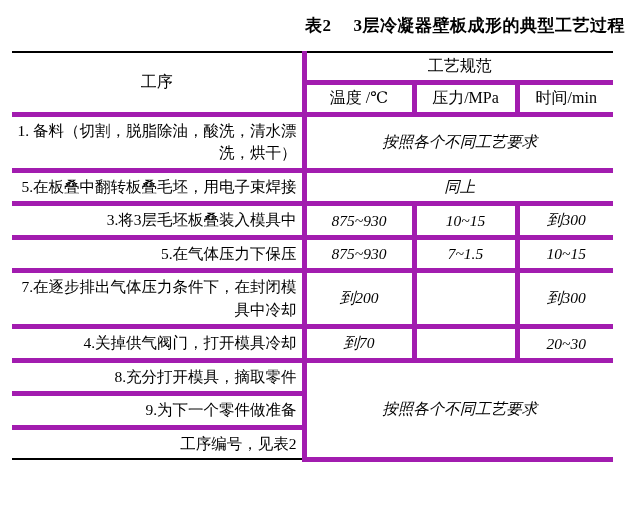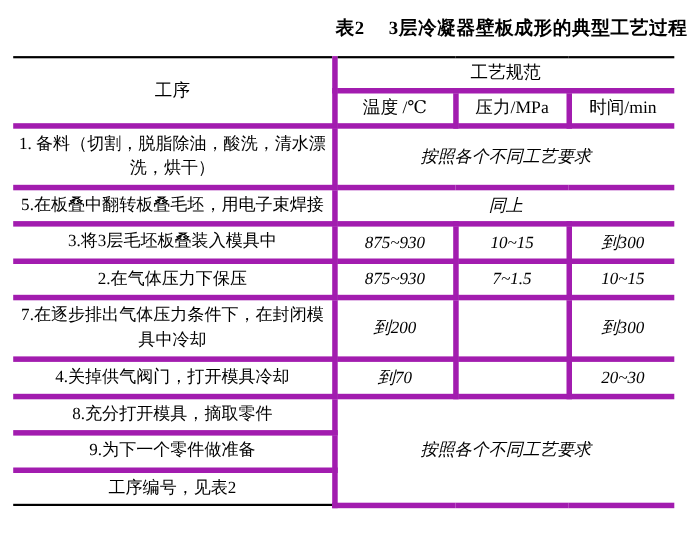--- a/index.html
+++ b/index.html
@@ -69,21 +69,21 @@
   .th-center {
     text-align: center;
     font-size: 16px;
   }
   .col-proc { width: 292px; }
   .col-temp { width: 110px; }
   .col-pres { width: 103px; }
   .col-time { width: 96px; }
 
   td.proc-cell {
-    text-align: center;
+    text-align: right;
     font-size: 15.5px;
     line-height: 1.45;
     padding-left: 8px;
   }
   td.val {
     text-align: center;
     font-size: 15.5px;
     font-style: italic;
   }
   td.span-note {
@@ -134,21 +134,21 @@
         </tr>
 
         <tr>
           <td class="proc-cell">3.将3层毛坯板叠装入模具中</td>
           <td class="val">875~930</td>
           <td class="val">10~15</td>
           <td class="val">到300</td>
         </tr>
 
         <tr>
-          <td class="proc-cell">2.在气体压力下保压</td>
+          <td class="proc-cell">5.在气体压力下保压</td>
           <td class="val">875~930</td>
           <td class="val">7~1.5</td>
           <td class="val">10~15</td>
         </tr>
 
         <tr>
           <td class="proc-cell two-line">7.在逐步排出气体压力条件下，在封闭模具中冷却</td>
           <td class="val">到200</td>
           <td class="val"></td>
           <td class="val">到300</td>

